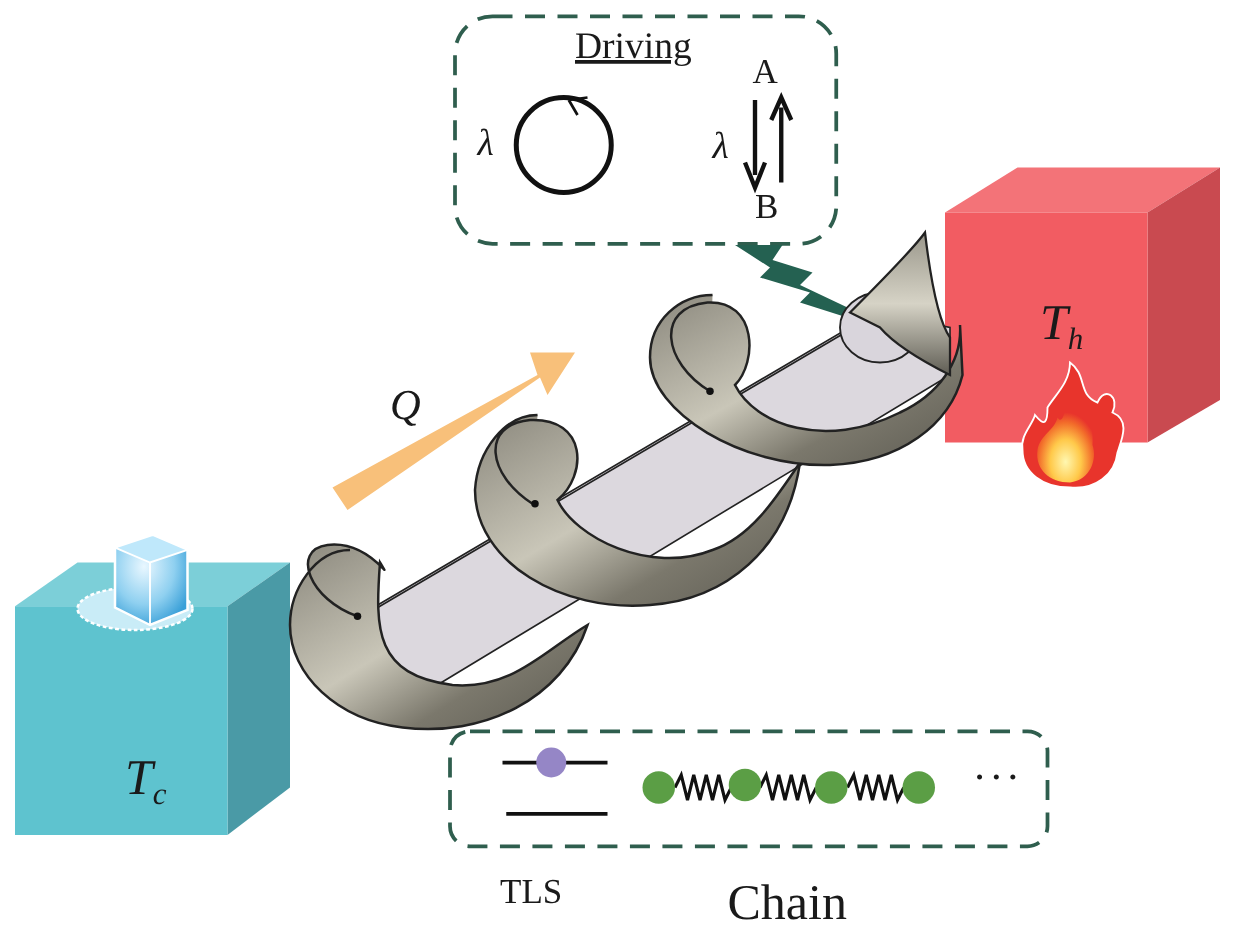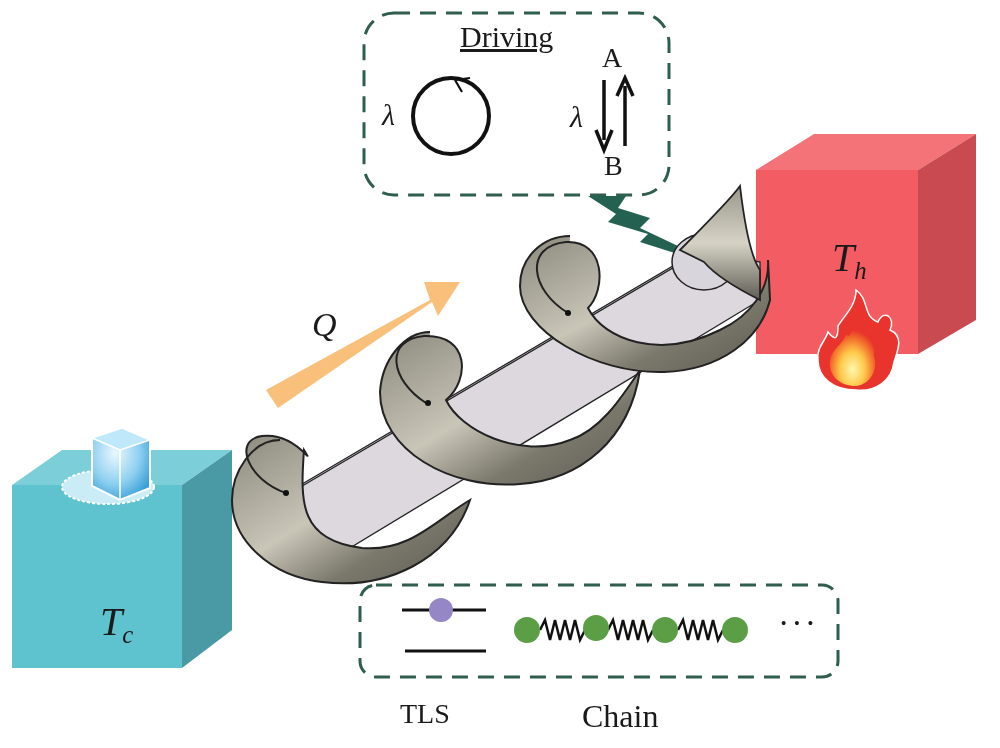--- a/index.html
+++ b/index.html
@@ -128,13 +128,13 @@
 <div class="label" style="left:604px; top:150px; font-size:28px;">B</div>
 
 <div class="label ital" style="left:312px; top:306px; font-size:34px;">Q</div>
 
 <div class="label" style="left:832px; top:234px; font-size:40px;"><span class="ital">T</span><span class="sub">h</span></div>
 
 <div class="label" style="left:100px; top:578px; font-size:40px;margin-top:20px;"><span class="ital">T</span><span class="sub">c</span></div>
 
 <div class="label" style="left:778px; top:604px; font-size:34px; letter-spacing:2px;">···</div>
 <div class="label" style="left:400px; top:698px; font-size:28px;">TLS</div>
-<div class="label" style="left:582px; top:698px; font-size:32px;">Chain</div>
+<div class="label" style="left:582px; top:698px; font-size:40px;">Chain</div>
 
 </body></html>

